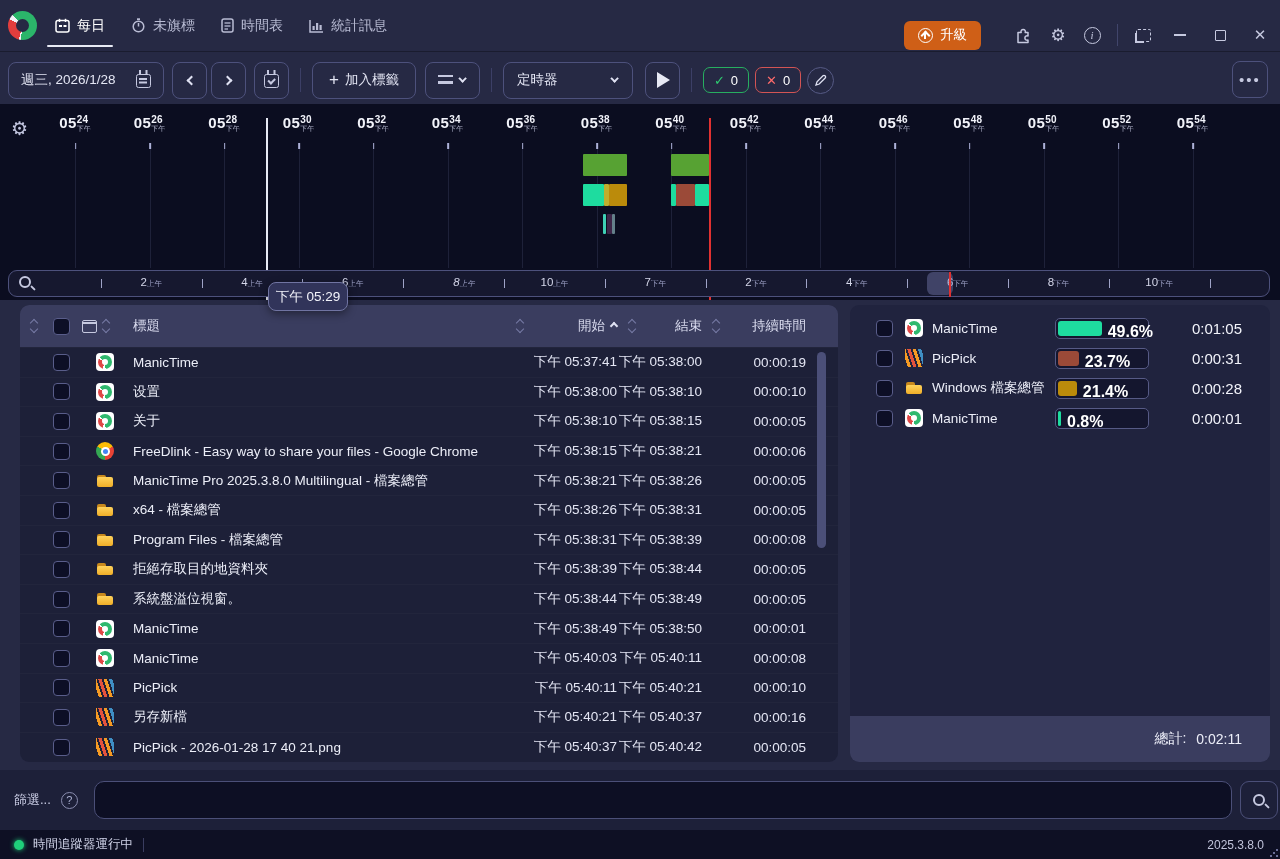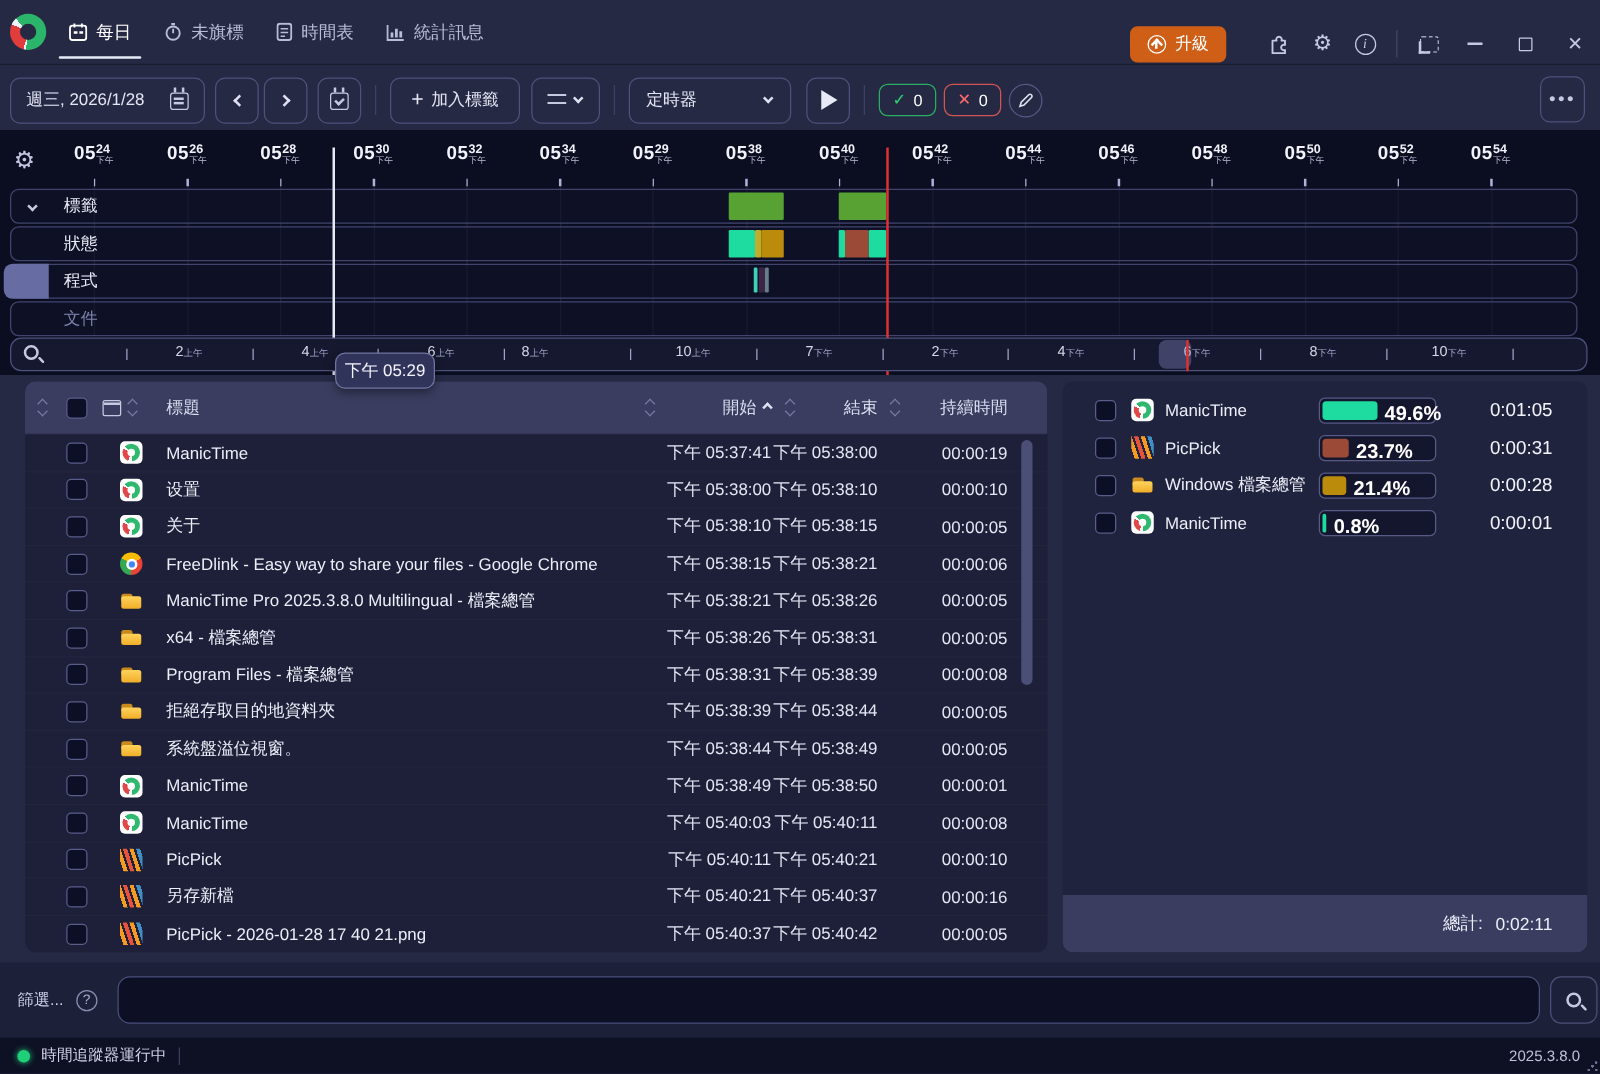--- a/index.html
+++ b/index.html
@@ -334,21 +334,21 @@
     <span class="tl-h">05</span>
     <span class="tl-stack">
             <span class="tl-m">34</span>
             <span class="tl-mer">下午</span>
           </span>
     <span class="tick-mark"></span>
   </div>
         <div class="tick" style="left: 522px;">
     <span class="tl-h">05</span>
     <span class="tl-stack">
-            <span class="tl-m">29</span>
+            <span class="tl-m">36</span>
             <span class="tl-mer">下午</span>
           </span>
     <span class="tick-mark"></span>
   </div>
         <div class="tick" style="left: 596.5px;">
     <span class="tl-h">05</span>
     <span class="tl-stack">
             <span class="tl-m">38</span>
             <span class="tl-mer">下午</span>
           </span>
@@ -430,38 +430,20 @@
         <div class="gridline" style="left: 596.5px;"></div>
         <div class="gridline" style="left: 671px;"></div>
         <div class="gridline" style="left: 745.5px;"></div>
         <div class="gridline" style="left: 820px;"></div>
         <div class="gridline" style="left: 894.5px;"></div>
         <div class="gridline" style="left: 969px;"></div>
         <div class="gridline" style="left: 1043.5px;"></div>
         <div class="gridline" style="left: 1118px;"></div>
         <div class="gridline" style="left: 1192.5px;"></div>
       </div>
-    <div class="lanes" id="lanes">
-        <div class="lane">
-    <span class="lane-chev"></span>
-    <span class="lane-label">標籤</span>
-  </div>
-        <div class="lane">
-    <span class="lane-chev" style="visibility: hidden;"></span>
-    <span class="lane-label">狀態</span>
-  </div>
-        <div class="lane sel">
-    <span class="lane-chev" style="visibility: hidden;"></span>
-    <span class="lane-label">程式</span>
-  </div>
-        <div class="lane dim">
-    <span class="lane-chev" style="visibility: hidden;"></span>
-    <span class="lane-label">文件</span>
-  </div>
-      </div>
     <div id="blocks">
         <div class="block" style="left: 583px; width: 44px; top: 50px; height: 22px; background: rgb(87, 162, 51);"></div>
         <div class="block" style="left: 671px; width: 38px; top: 50px; height: 22px; background: rgb(87, 162, 51);"></div>
         <div class="block" style="left: 583px; width: 21px; top: 80px; height: 22px; background: rgb(30, 220, 159);"></div>
         <div class="block" style="left: 604px; width: 5px; top: 80px; height: 22px; background: rgb(191, 174, 46);"></div>
         <div class="block" style="left: 609px; width: 18px; top: 80px; height: 22px; background: rgb(187, 139, 11);"></div>
         <div class="block" style="left: 671px; width: 5px; top: 80px; height: 22px; background: rgb(30, 220, 159);"></div>
         <div class="block" style="left: 676px; width: 19px; top: 80px; height: 22px; background: rgb(155, 74, 56);"></div>
         <div class="block" style="left: 695px; width: 14px; top: 80px; height: 22px; background: rgb(30, 220, 159);"></div>
         <div class="block" style="left: 603px; width: 3px; top: 110px; height: 20px; background: rgb(63, 208, 181);"></div>
@@ -470,21 +452,21 @@
       </div>
     <div class="vline-cursor"></div>
     <div class="vline-now"></div>
 
     <div class="daybar">
       <span class="mag"></span>
       <div id="dayhours">
           <div class="hour-label" style="left: 142.2px;"><span class="h-num">2</span><span class="h-suf">上午</span></div>
           <div class="hour-label" style="left: 243px;"><span class="h-num">4</span><span class="h-suf">上午</span></div>
           <div class="hour-label" style="left: 343.8px;"><span class="h-num">6</span><span class="h-suf">上午</span></div>
-          <div class="hour-label" style="left: 419px;"><span class="h-num">8</span><span class="h-suf">上午</span></div>
+          <div class="hour-label" style="left: 455px; font-style: italic;"><span class="h-num">8</span><span class="h-suf">上午</span></div>
           <div class="hour-label" style="left: 545.4px;"><span class="h-num">10</span><span class="h-suf">上午</span></div>
           <div class="hour-label" style="left: 646.2px;"><span class="h-num">7</span><span class="h-suf">下午</span></div>
           <div class="hour-label" style="left: 747px;"><span class="h-num">2</span><span class="h-suf">下午</span></div>
           <div class="hour-label" style="left: 847.8px;"><span class="h-num">4</span><span class="h-suf">下午</span></div>
           <div class="hour-label" style="left: 948.6px;"><span class="h-num">6</span><span class="h-suf">下午</span></div>
           <div class="hour-label" style="left: 1049.4px;"><span class="h-num">8</span><span class="h-suf">下午</span></div>
           <div class="hour-label" style="left: 1150.2px;"><span class="h-num">10</span><span class="h-suf">下午</span></div>
           <div class="hour-tick" style="left: 91.8px;"></div>
           <div class="hour-tick" style="left: 192.6px;"></div>
           <div class="hour-tick" style="left: 293.4px;"></div>

